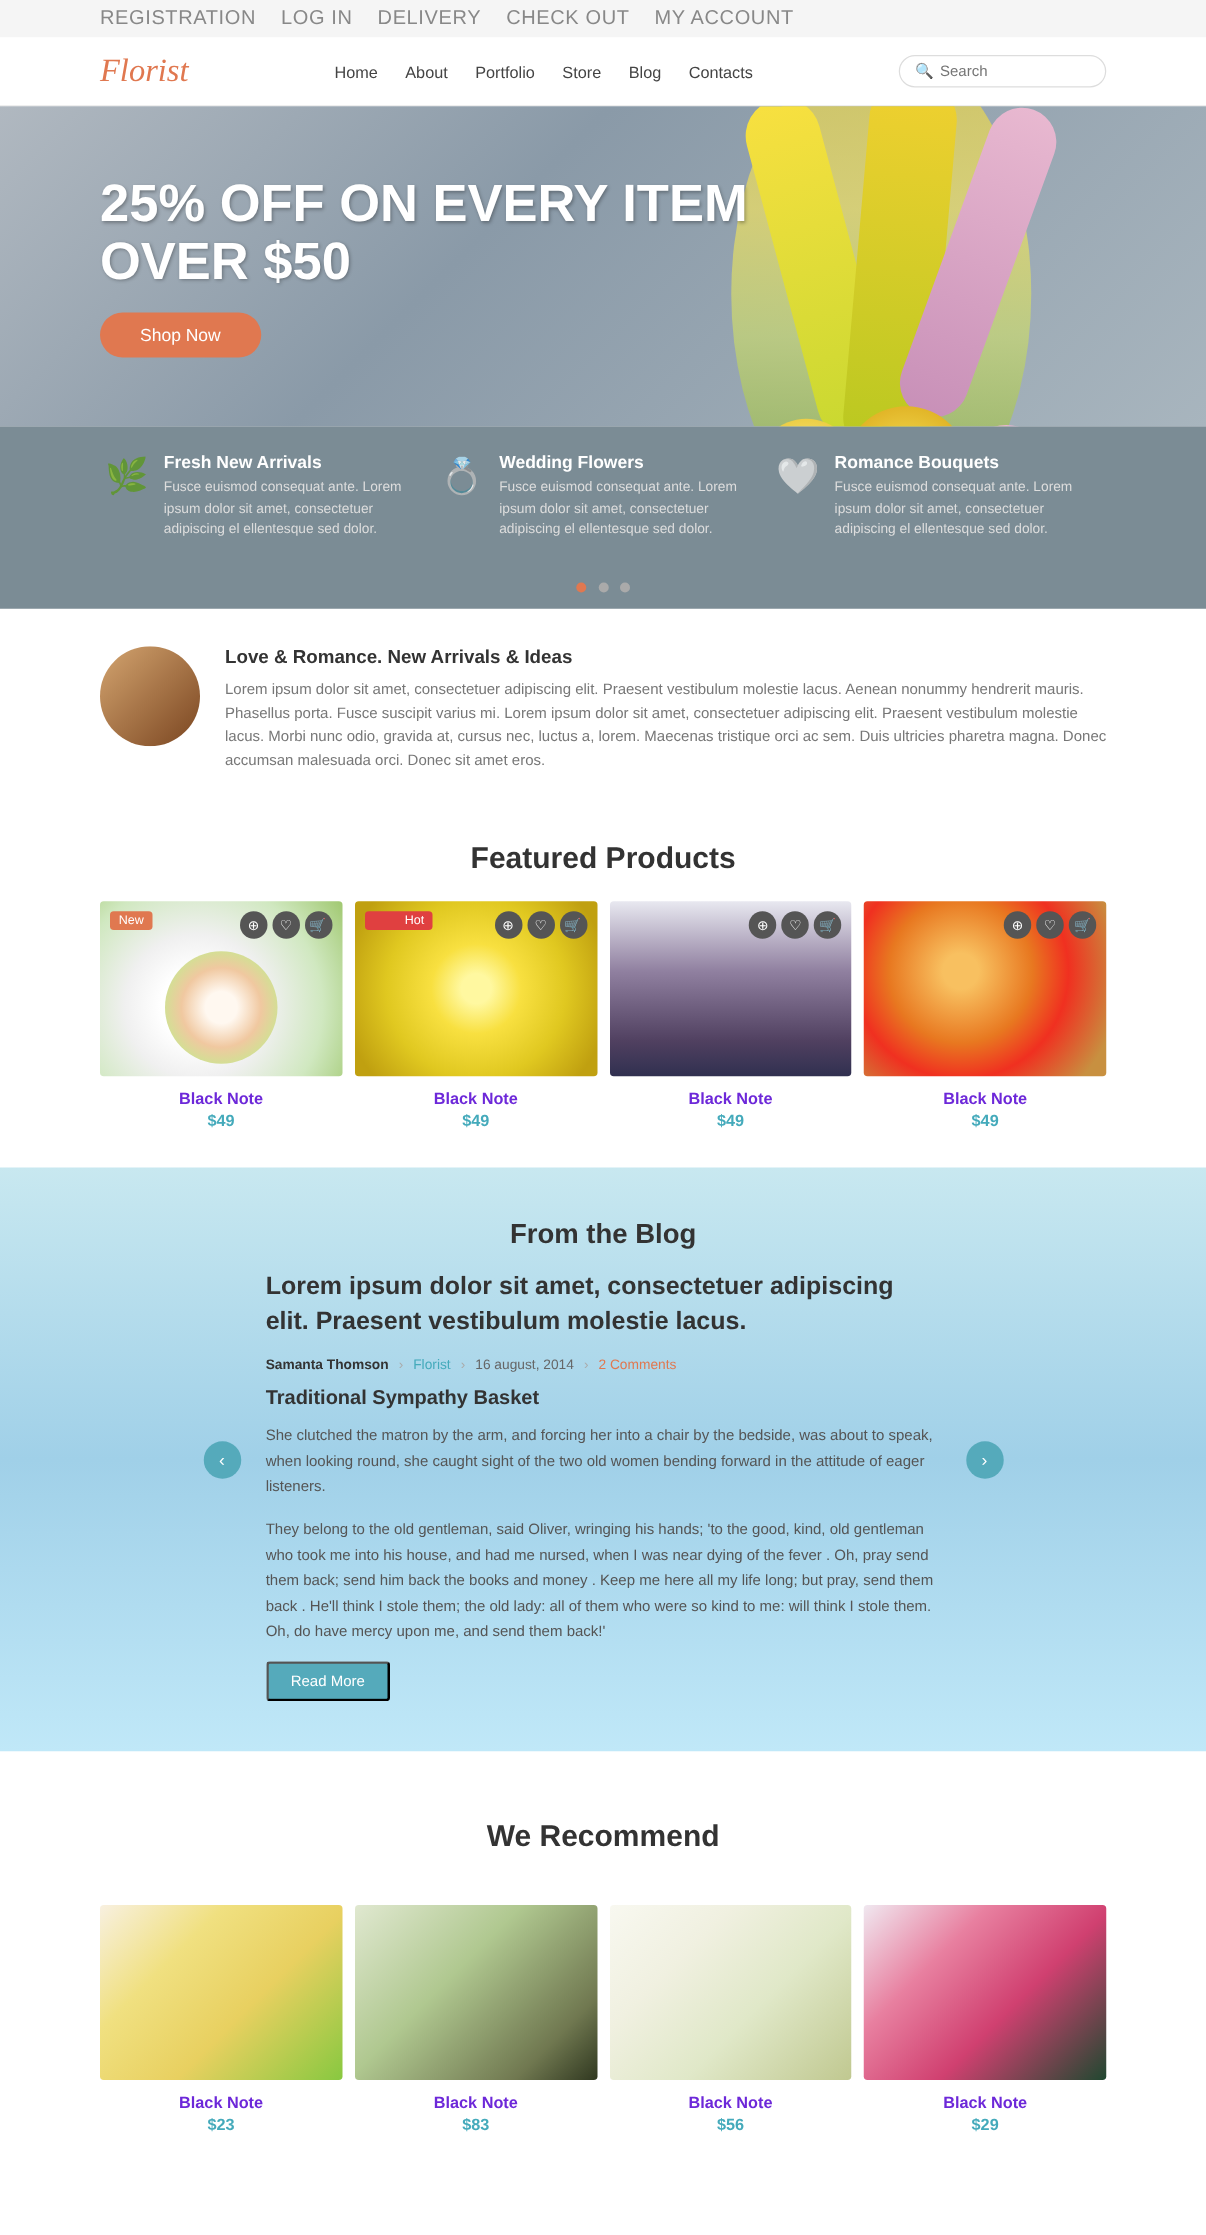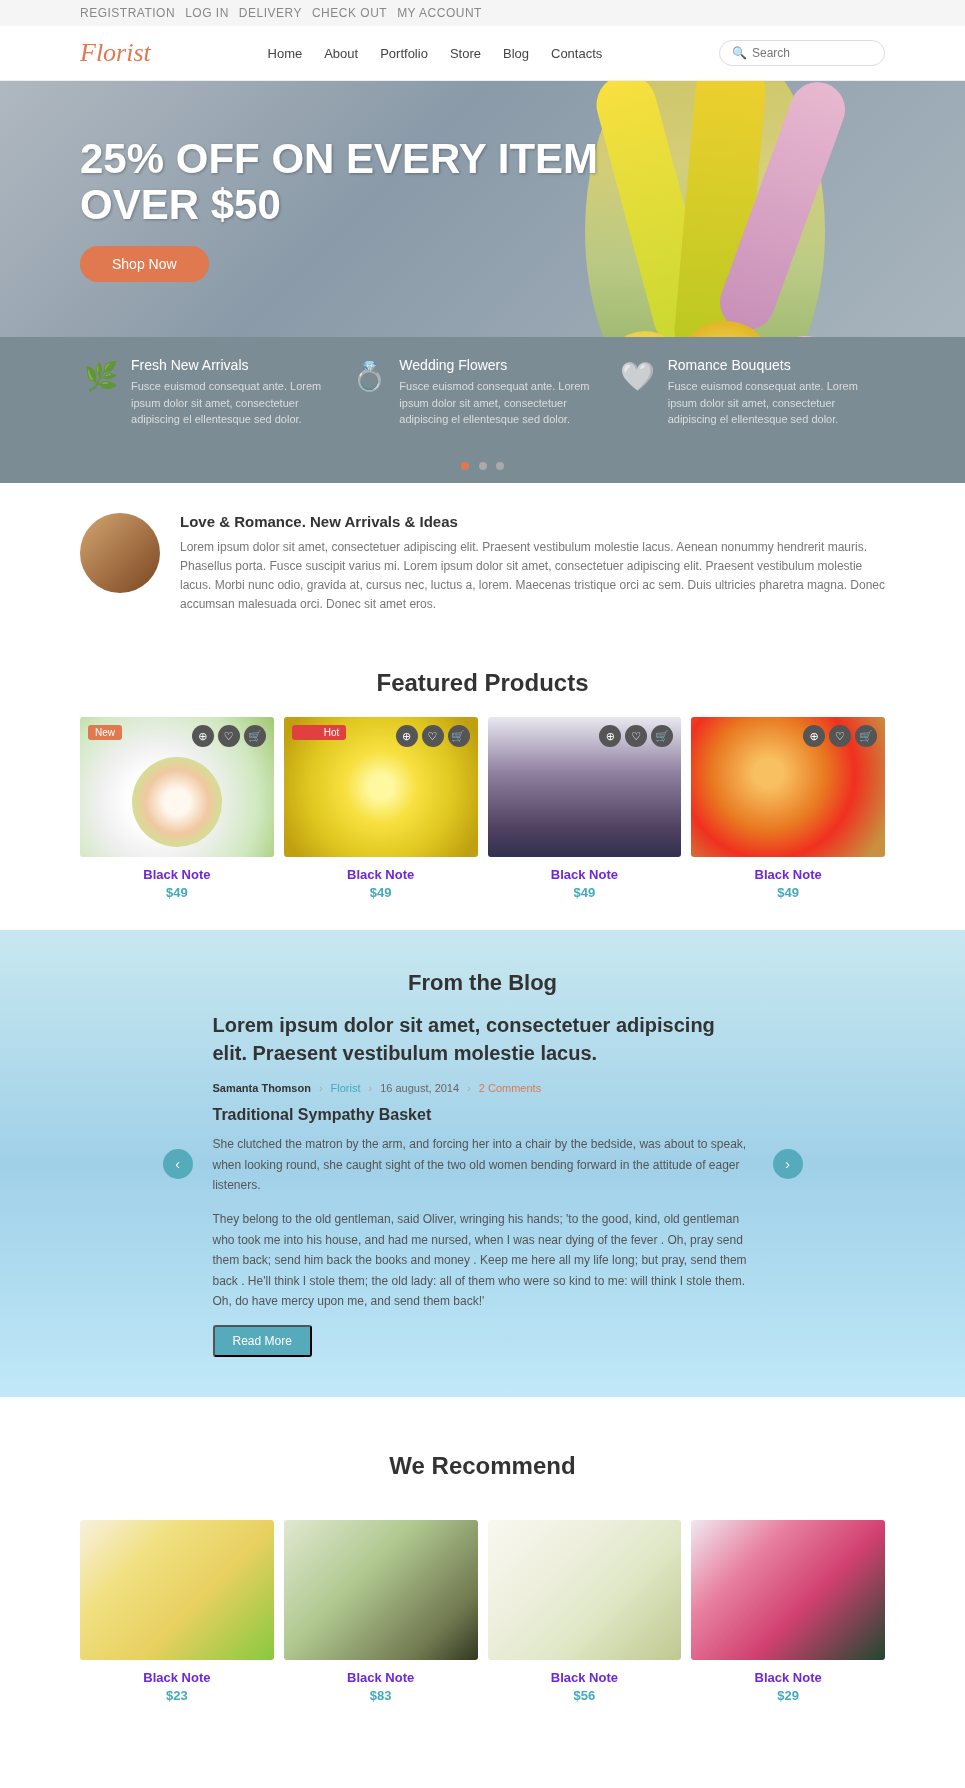--- a/index.html
+++ b/index.html
@@ -1,19 +1,19 @@
 <!DOCTYPE html>
 <html><head>
   <meta charset="utf-8">
   <style>
     * { box-sizing: border-box; margin: 0; padding: 0; }
     body { font-family: Arial, sans-serif; font-size: 13px; color: #333; background: #fff; width: 965px; }
 
     
-    .topbar { background: #f5f5f5; padding: 6px 80px; display: flex; gap: 10px; font-size: 12px; color: #888; }
+    .topbar { background: #f5f5f5; padding: 6px 80px; display: flex; gap: 20px; font-size: 16px; color: #888; }
     .topbar span { cursor: pointer; text-transform: uppercase; letter-spacing: 0.5px; }
 
     
     .header { background: #fff; padding: 12px 80px; display: flex; align-items: center; justify-content: space-between; border-bottom: 1px solid #eee; }
     .logo { font-family: Georgia, serif; font-size: 26px; color: #e07850; font-style: italic; }
     .nav { display: flex; gap: 22px; }
     .nav a { text-decoration: none; color: #444; font-size: 13px; }
     .search-box { border: 1px solid #ddd; border-radius: 14px; padding: 5px 12px; font-size: 12px; display: flex; align-items: center; gap: 5px; }
     .search-box input { border: none; outline: none; font-size: 12px; width: 120px; }
 
@@ -21,21 +21,21 @@
     .hero { background: linear-gradient(135deg, #b0b8c0 0%, #8a9aa8 40%, #a8b5be 100%); position: relative; height: 256px; overflow: hidden; display: flex; align-items: center; }
     .hero-bg-flower { position: absolute; right: 120px; top: -20px; width: 280px; height: 340px; background: linear-gradient(180deg, #e8d44d 0%, #f0e060 30%, #c8d870 60%, #88b040 100%); clip-path: ellipse(120px 200px at 50% 50%); opacity: 0.7; }
     .hero-content { position: relative; z-index: 2; padding: 0 80px; }
     .hero-title { font-size: 42px; font-weight: 900; color: #fff; text-transform: uppercase; text-shadow: 1px 1px 3px rgba(0,0,0,0.3); line-height: 1.1; }
     .hero-btn { display: inline-block; background: #e07850; color: #fff; padding: 10px 32px; border-radius: 20px; margin-top: 18px; font-size: 14px; cursor: pointer; border: none; }
 
     
     .hero-features { background: rgba(100,120,130,0.85); display: flex; justify-content: space-around; padding: 20px 80px; }
     .hero-feature { display: flex; gap: 12px; align-items: flex-start; max-width: 260px; }
     .hero-feature-icon { font-size: 28px; color: #fff; opacity: 0.8; margin-top: 3px; }
-    .hero-feature-title { font-size: 14px; font-weight: normal; color: #fff; margin-bottom: 5px; }
+    .hero-feature-title { font-size: 14px; font-weight: bold; color: #fff; margin-bottom: 5px; }
     .hero-feature-text { font-size: 11px; color: #ddd; line-height: 1.5; }
     .hero-dots { text-align: center; padding: 10px; background: rgba(100,120,130,0.85); }
     .hero-dots span { display: inline-block; width: 8px; height: 8px; border-radius: 50%; background: #aaa; margin: 0 3px; }
     .hero-dots span.active { background: #e07850; }
 
     
     .blog-intro { display: flex; gap: 20px; padding: 30px 80px; align-items: flex-start; }
     .blog-intro-img { width: 80px; height: 80px; border-radius: 50%; background: linear-gradient(135deg, #c4956a, #8a5a3a); flex-shrink: 0; overflow: hidden; }
     .blog-intro-img div { width: 100%; height: 100%; background: linear-gradient(135deg, #d4a570 0%, #7a4520 100%); }
     .blog-intro-title { font-size: 15px; font-weight: bold; margin-bottom: 8px; }

